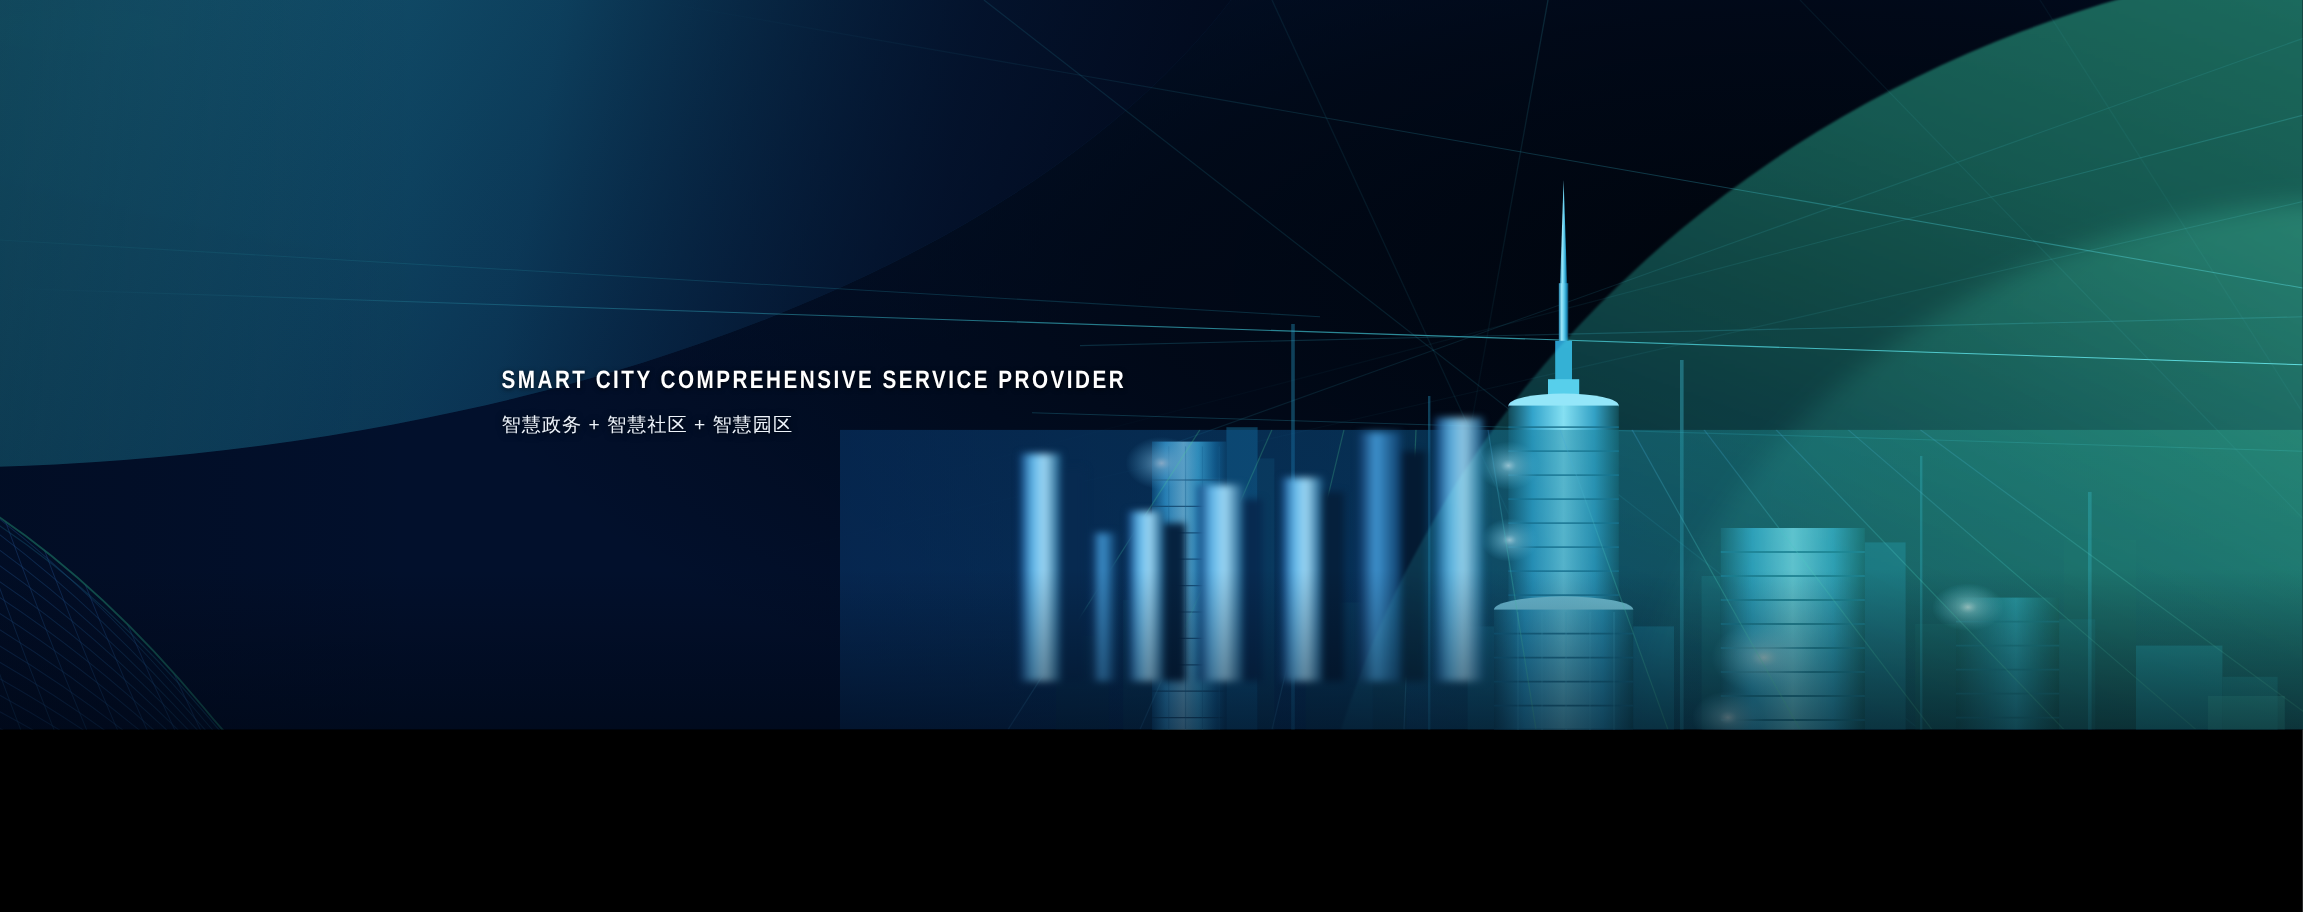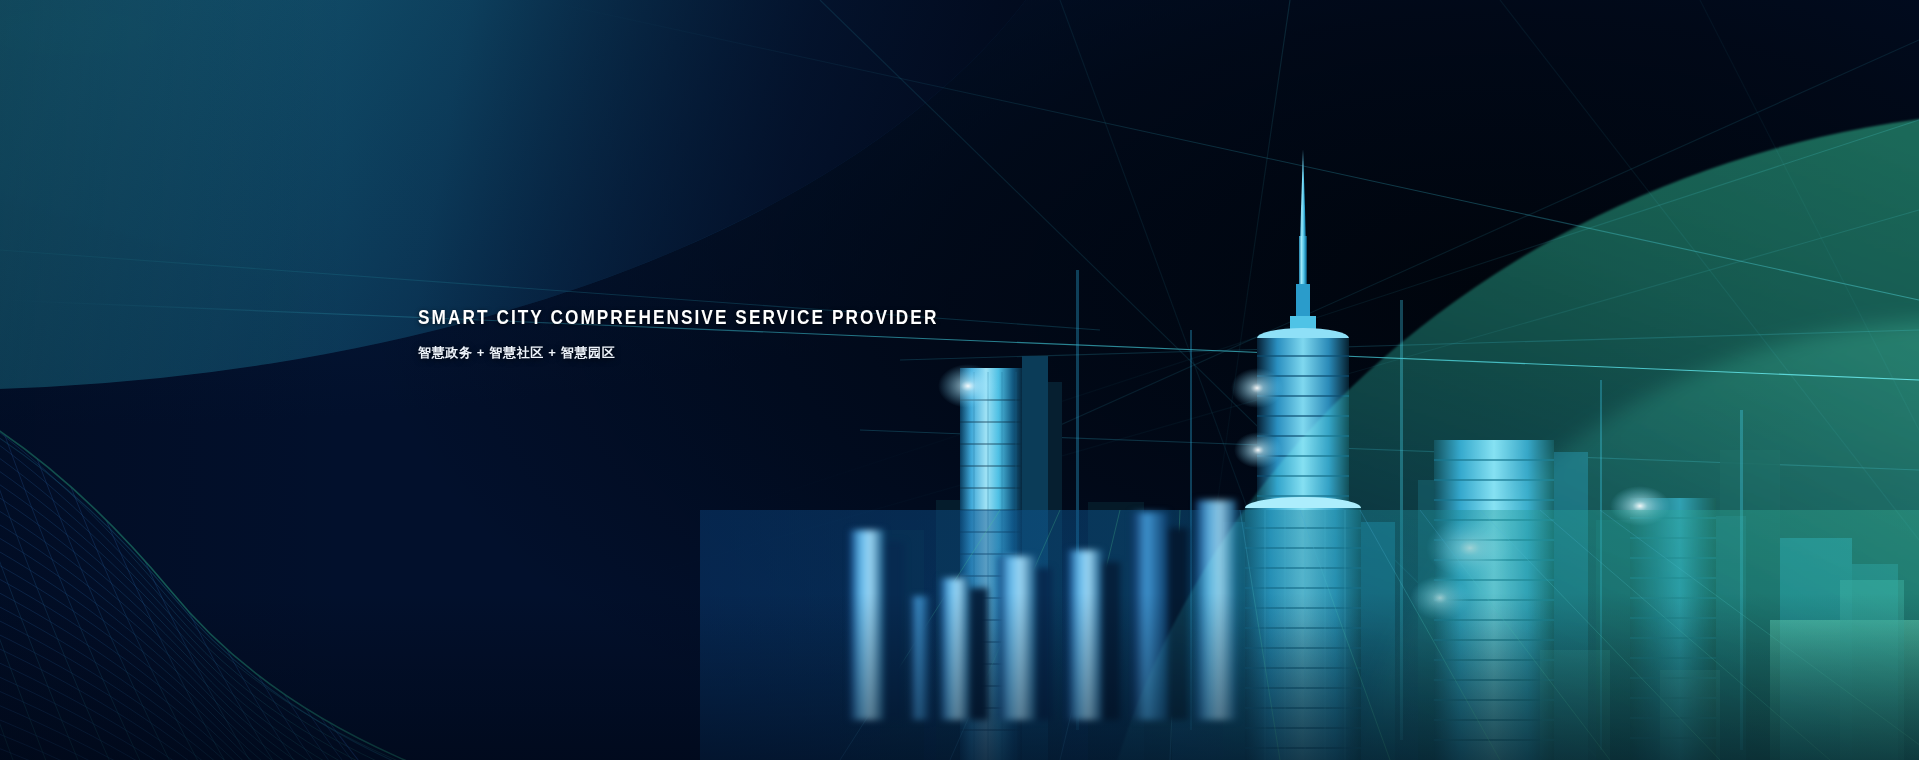--- a/index.html
+++ b/index.html
@@ -2,21 +2,21 @@
 <html lang="zh"><head>
 <meta charset="utf-8">
 <title>Smart City Banner</title>
 <style>
   html,body{margin:0;padding:0;background:#000;}
   body{font-family:"Liberation Sans","DejaVu Sans",sans-serif;}
 
   .banner{
     position:relative;
     width:1919px;
-    height:760px;
+    height:608px;
     overflow:hidden;
     background:#02102c;
     user-select:none;
   }
 
   
   .bg-base{
     position:absolute; inset:0;
     background:
       radial-gradient(125% 95% at 8% 10%, #135a6e 0%, #0d3f5c 14%, #072murky 0%, transparent 0%) ,
@@ -140,22 +140,22 @@
     white-space:nowrap;
     background:linear-gradient(100deg,#2ee09e 0%,#29d396 26%,#24b981 52%,#1e9e6d 74%,#197f58 100%);
     -webkit-background-clip:text;
     background-clip:text;
     color:transparent;
     -webkit-text-fill-color:transparent;
     filter:drop-shadow(0 2px 10px rgba(0,0,0,.55));
   }
   .subline{
     margin:16px 0 1px 0;
-    font-size:13px;
-    font-weight:700;
+    font-size:16px;
+    font-weight:400;
     letter-spacing:.05em;
     color:#eef4fb;
     white-space:nowrap;
     text-shadow:0 1px 6px rgba(0,0,0,.75);
   }
 </style>
 </head>
 <body>
 
 <div class="banner">

